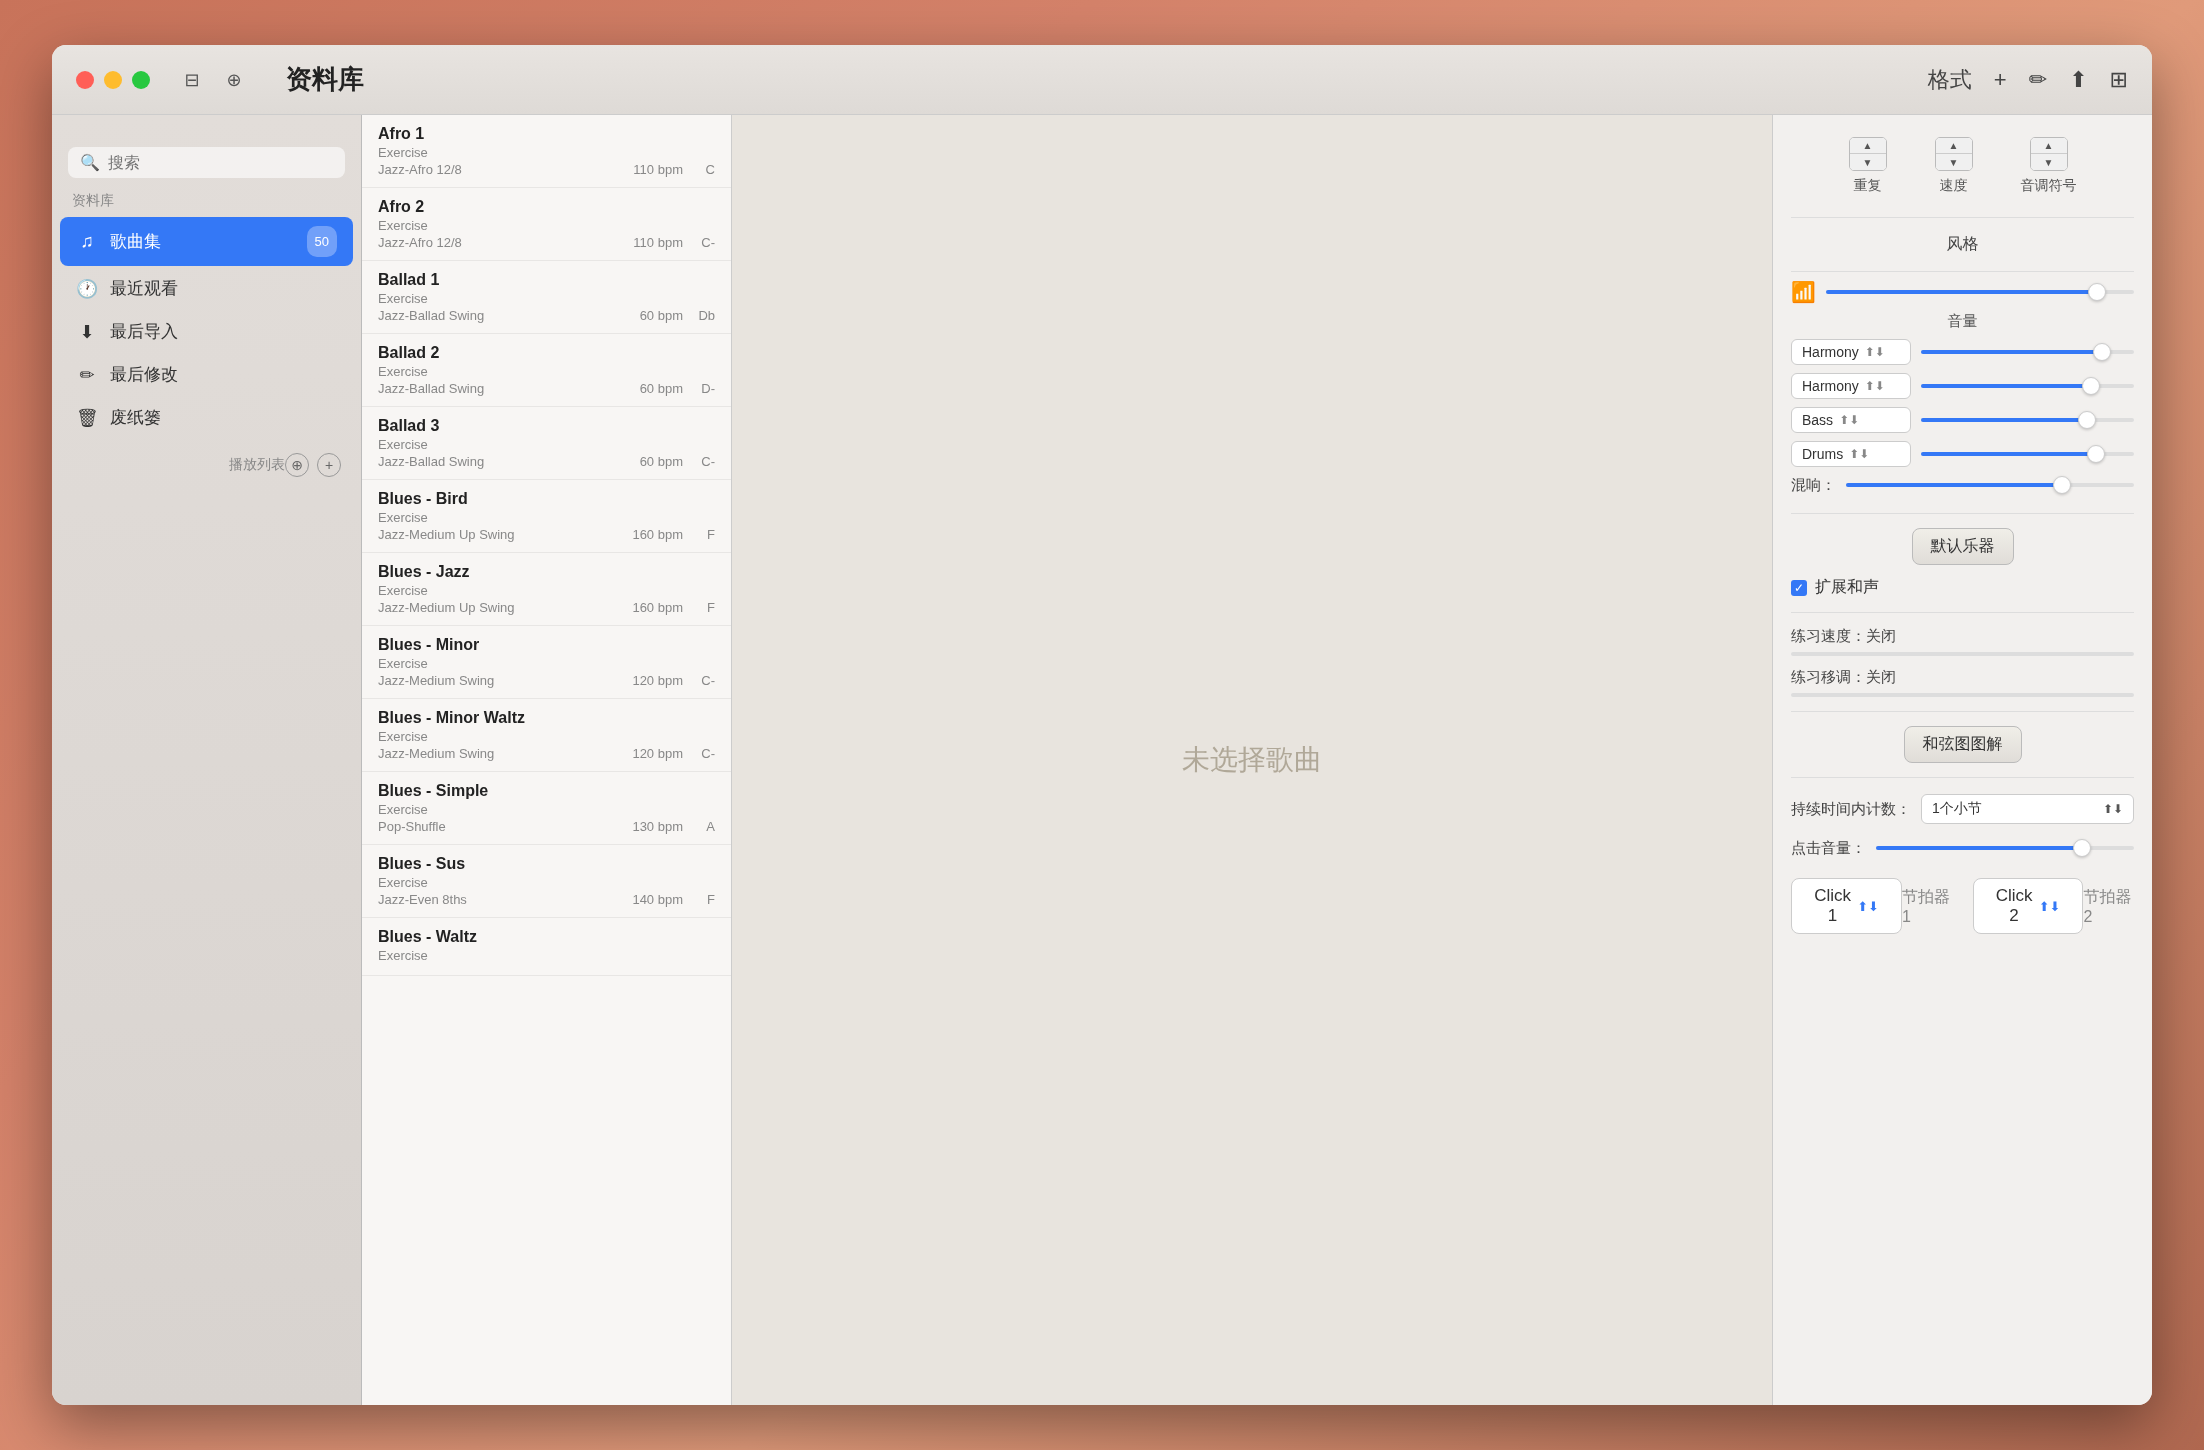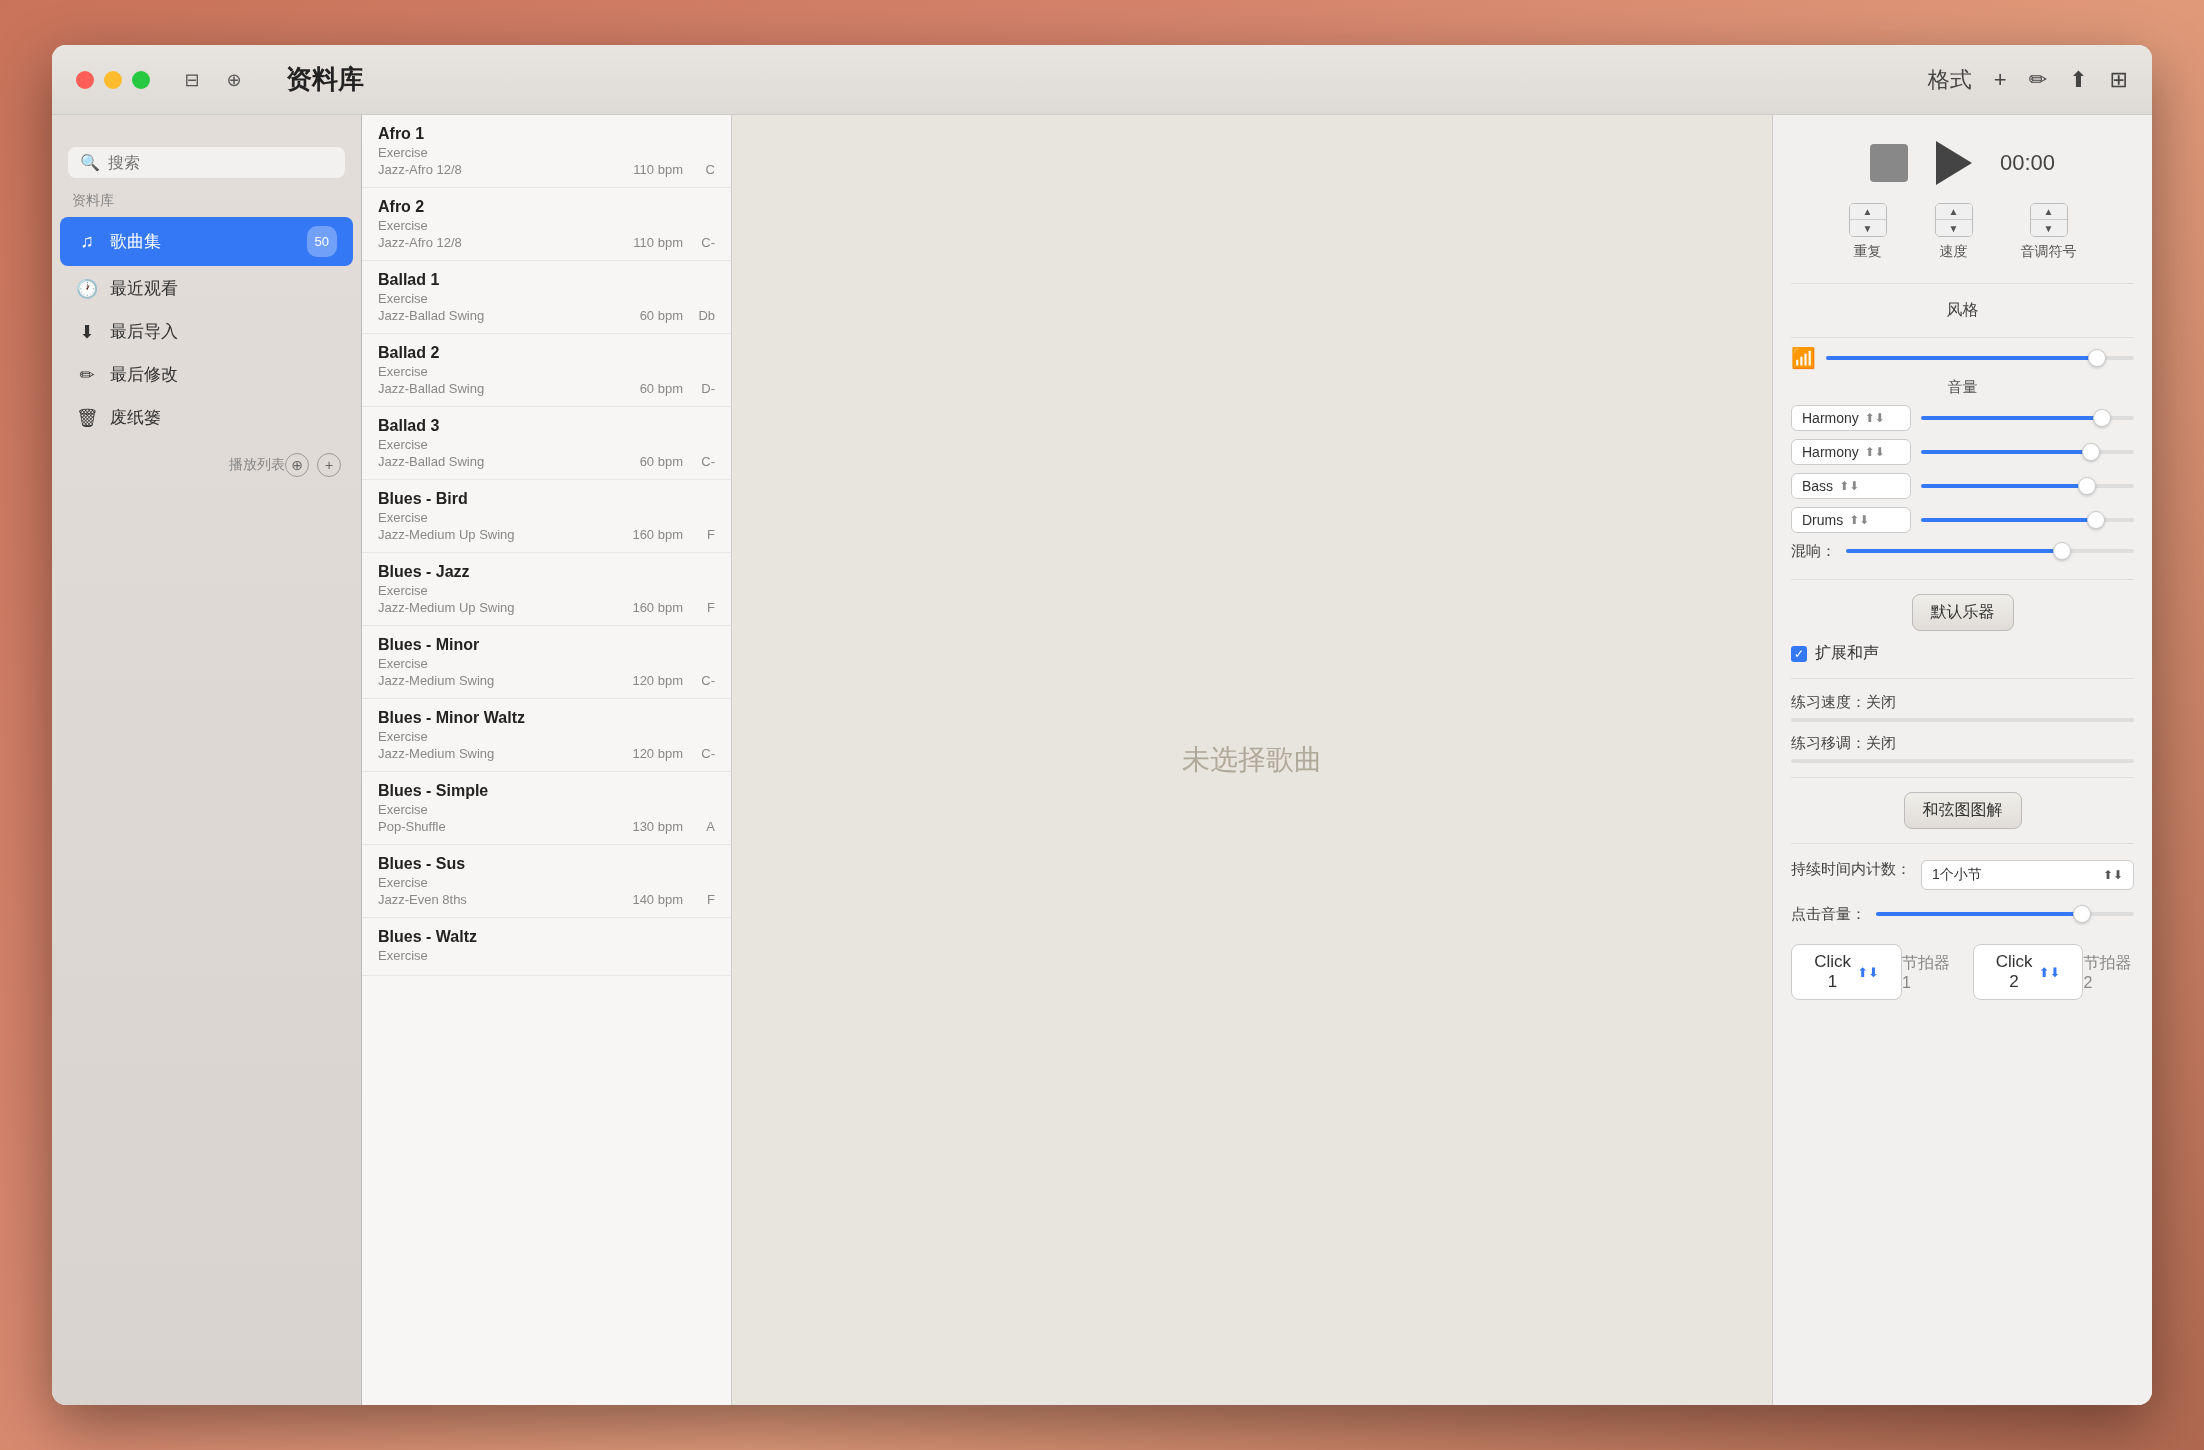--- a/index.html
+++ b/index.html
@@ -516,21 +516,21 @@
     .practice-track {
       flex: 1;
       height: 4px;
       background: #ddd;
       border-radius: 2px;
       position: relative;
     }
     
     .count-row {
       display: flex;
-      align-items: flex-start;
+      align-items: center;
       gap: 10px;
       margin: 8px 0;
     }
     .count-label {
       font-size: 15px;
       color: #444;
     }
     .count-select {
       flex: 1;
       background: white;
@@ -795,25 +795,20 @@
     </div>
         </div>
     </div>
 
     <div class="sheet-panel">
       <span class="sheet-empty-text">未选择歌曲</span>
     </div>
 
     <div class="right-panel">
 
-      <div class="transport">
-        <div class="transport-stop"></div>
-        <div class="transport-play"></div>
-        <span class="transport-time">00:00</span>
-      </div>
 
       <div class="controls-row">
         <div class="control-item">
           <div class="control-stepper">
             <div class="control-stepper-up">▲</div>
             <div class="control-stepper-down">▼</div>
           </div>
           <span class="control-label">重复</span>
         </div>
         <div class="control-item">

